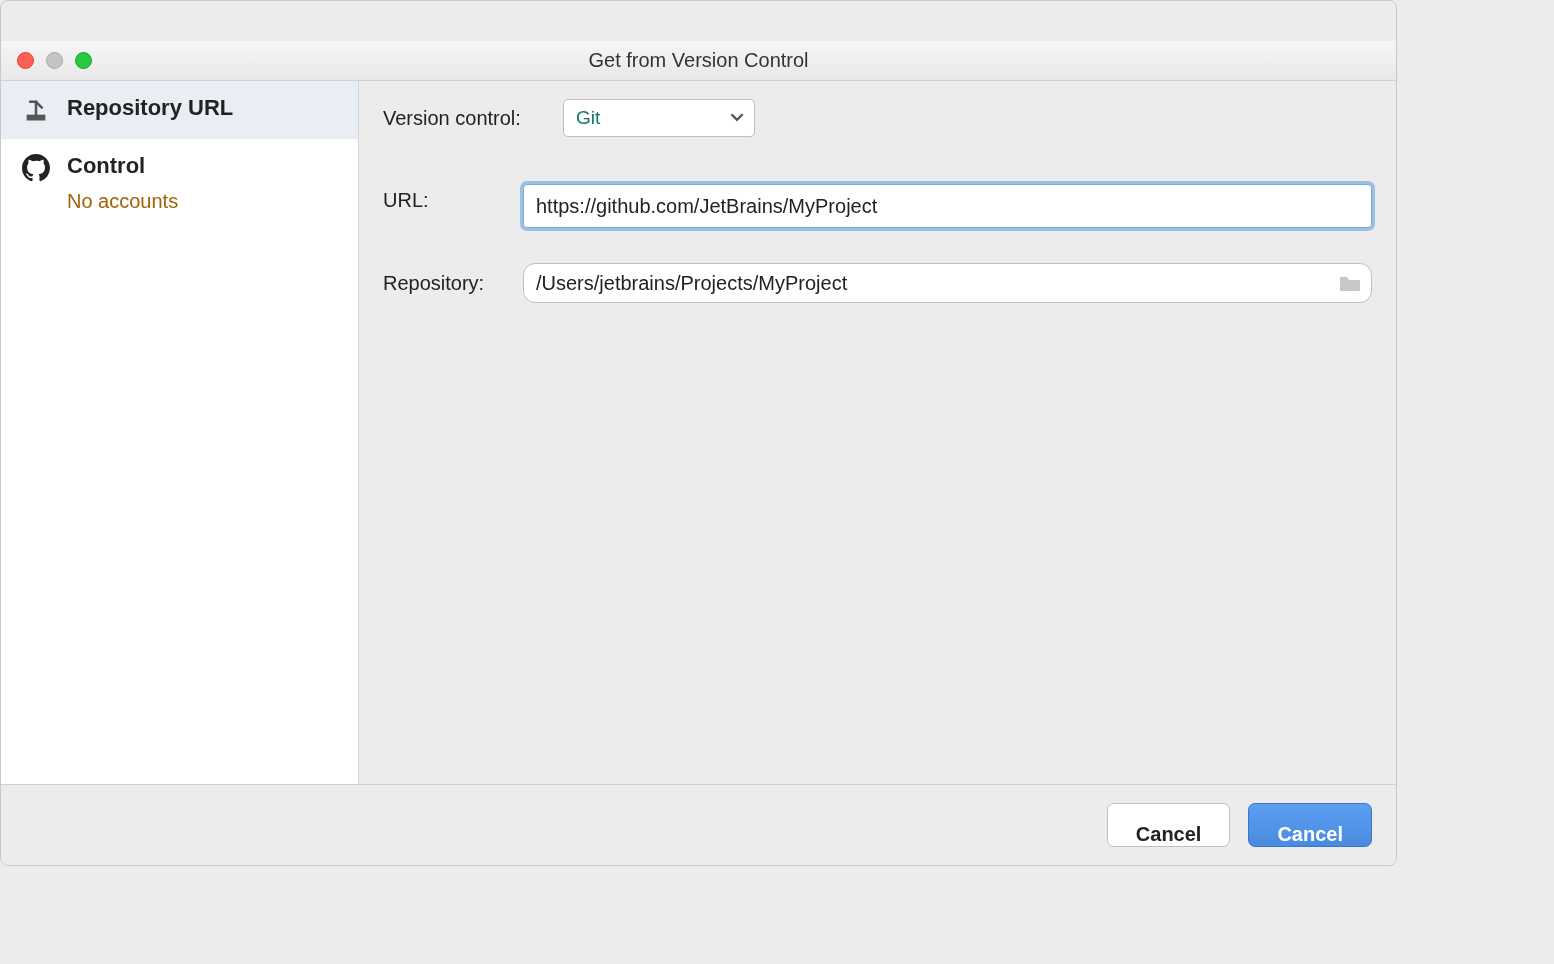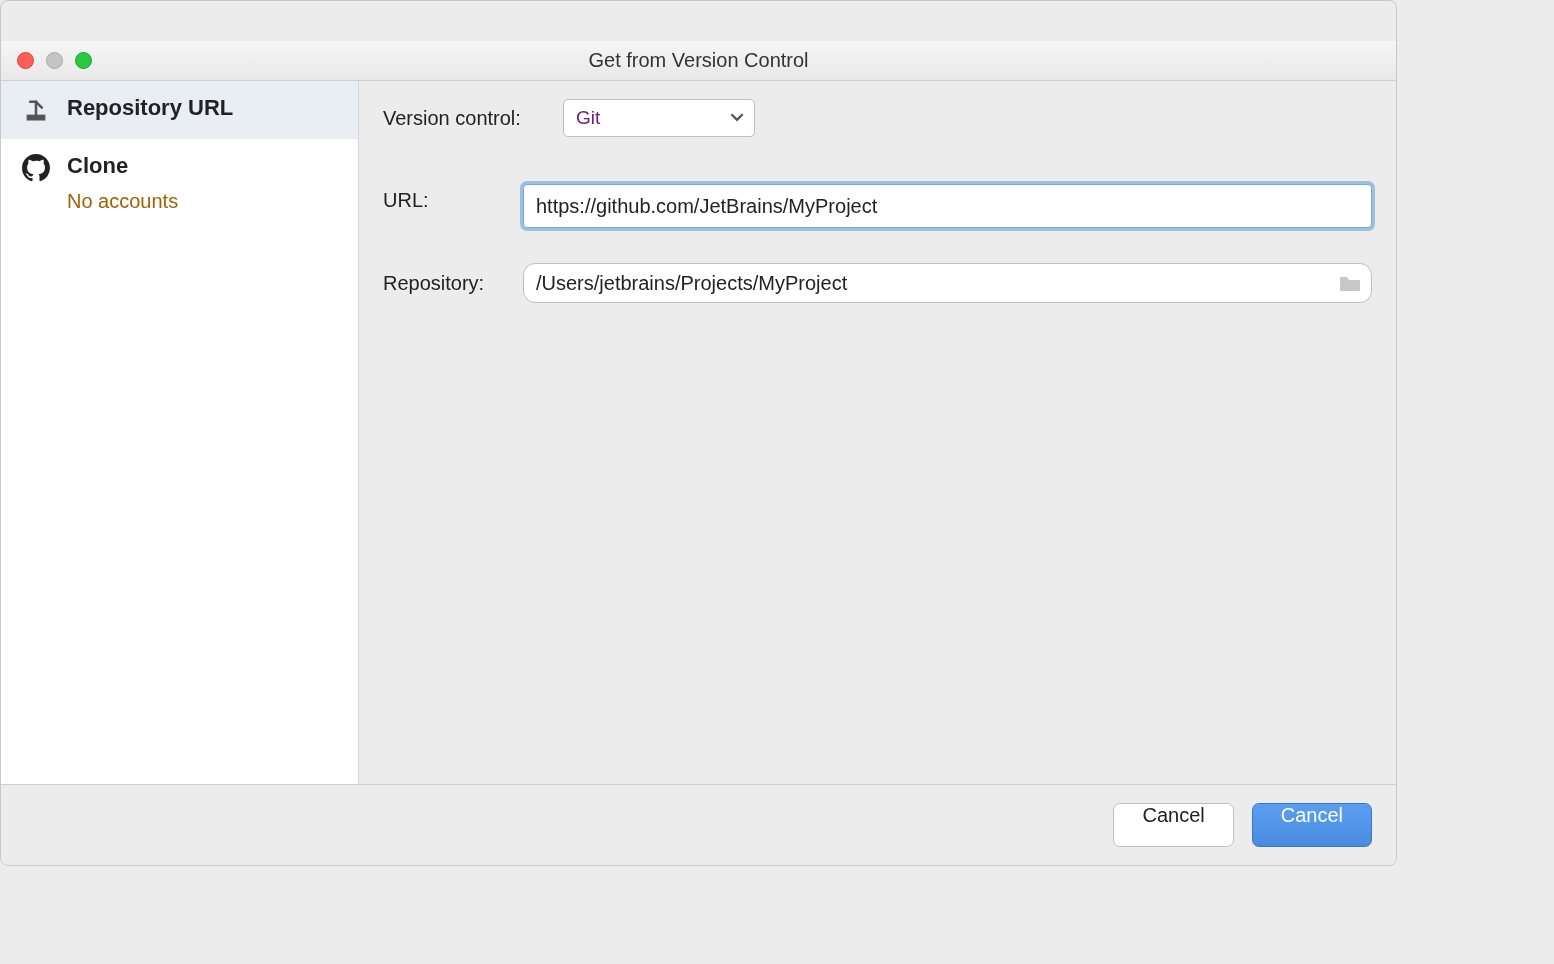--- a/index.html
+++ b/index.html
@@ -117,21 +117,21 @@
     position: relative;
     width: 192px;
     height: 38px;
     background: #fff;
     border: 1px solid #bfbfbf;
     border-radius: 5px;
     display: flex;
     align-items: center;
     padding: 0 12px;
     font-size: 19px;
-    color: #701a75;
+    color: #0f766e;
   }
   .select .chev {
     position: absolute;
     right: 10px;
     top: 50%;
     transform: translateY(-50%);
   }
   .textfield-wrap {
     flex: 1;
     position: relative;
@@ -184,23 +184,24 @@
     justify-content: flex-end;
     gap: 18px;
     background: #ececec;
   }
   .btn {
     min-width: 120px;
     height: 44px;
     border-radius: 7px;
     font-size: 20px;
     display: flex;
-    align-items: flex-start;
+    align-items: flex-end;
     justify-content: center;
     padding: 0 28px;
+    font-weight: bold;
   }
   .btn.secondary {
     background: #fff;
     border: 1px solid #bfbfbf;
     color: #222;
   }
   .btn.primary {
     background: linear-gradient(#5b9ff0, #4a8be0);
     border: 1px solid #3b77c9;
     color: #fff;
@@ -240,21 +241,21 @@
       </div>
 
       <div class="side-item">
         <span class="side-icon">
           <svg width="28" height="28" viewBox="0 0 16 16" fill="#222">
             <path d="M8 0C3.58 0 0 3.58 0 8c0 3.54 2.29 6.53 5.47 7.59.4.07.55-.17.55-.38
             0-.19-.01-.82-.01-1.49-2.01.37-2.53-.49-2.69-.94-.09-.23-.48-.94-.82-1.13-.28-.15-.68-.52-.01-.53.63-.01 1.08.58 1.23.82.72 1.21 1.87.87 2.33.66.07-.52.28-.87.51-1.07-1.78-.2-3.64-.89-3.64-3.95 0-.87.31-1.59.82-2.15-.08-.2-.36-1.02.08-2.12 0 0 .67-.21 2.2.82a7.57 7.57 0 0 1 2-.27c.68 0 1.36.09 2 .27 1.53-1.04 2.2-.82 2.2-.82.44 1.1.16 1.92.08 2.12.51.56.82 1.27.82 2.15 0 3.07-1.87 3.75-3.65 3.95.29.25.54.73.54 1.48 0 1.07-.01 1.93-.01 2.2 0 .21.15.46.55.38A8.013 8.013 0 0 0 16 8c0-4.42-3.58-8-8-8z"></path>
           </svg>
         </span>
         <div class="side-labels">
-          <span class="side-label">Clone</span>
+          <span class="side-label">Control</span>
           <span class="side-sub">No accounts</span>
         </div>
       </div>
 
     </div>
 
     <div class="main">
 
       <div class="form-row">
         <span class="form-label" style="width:170px">Version control:</span>

